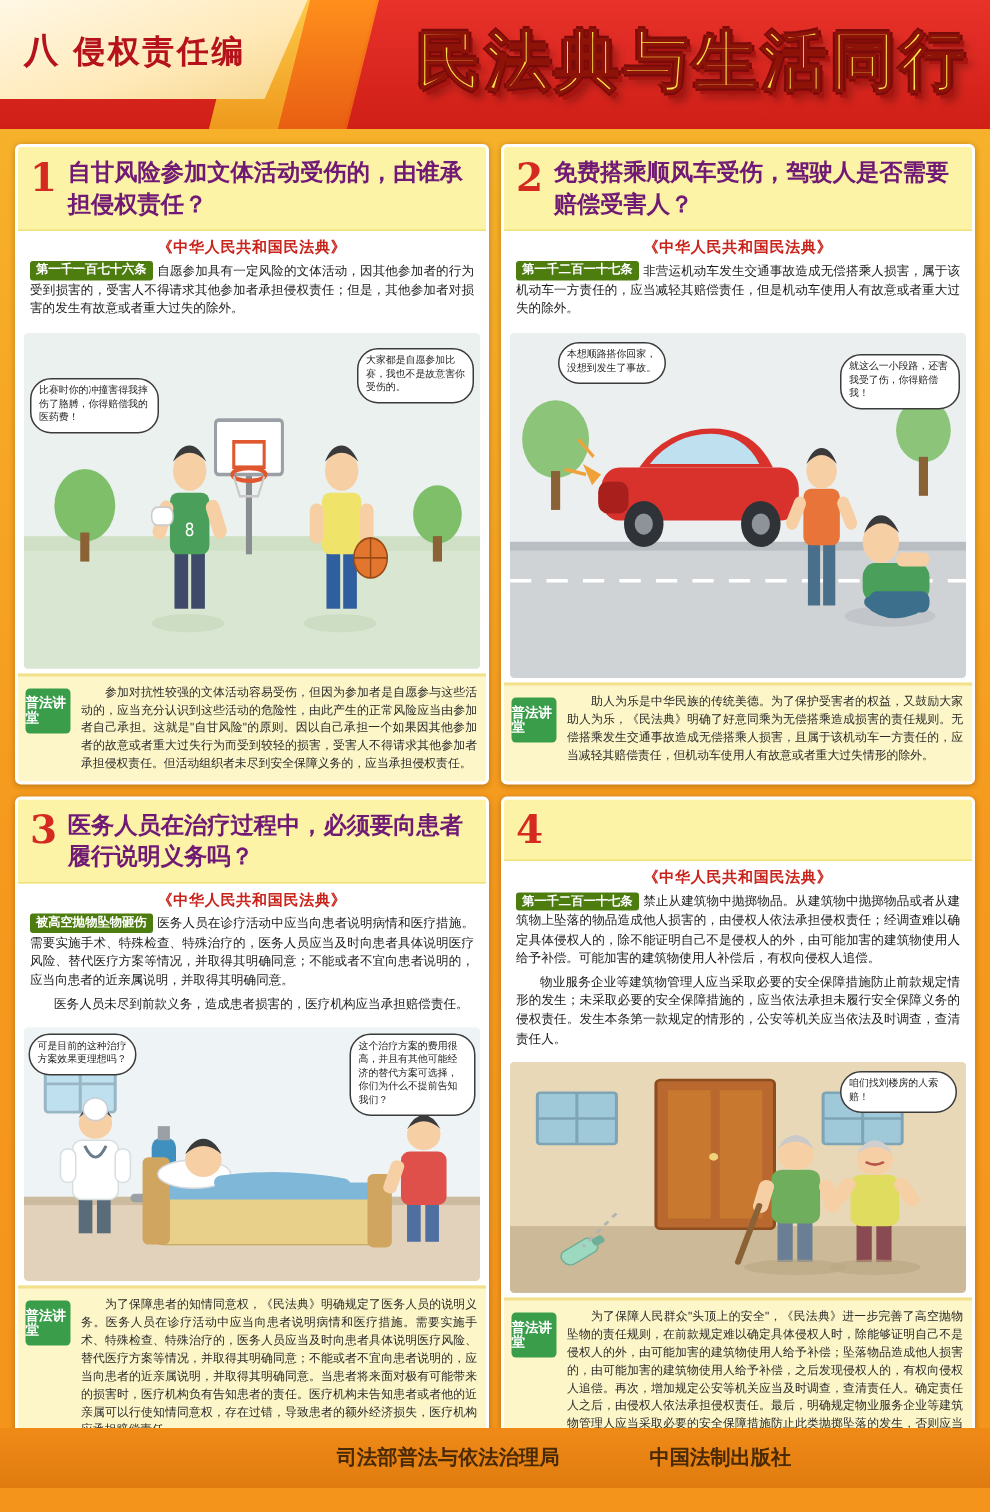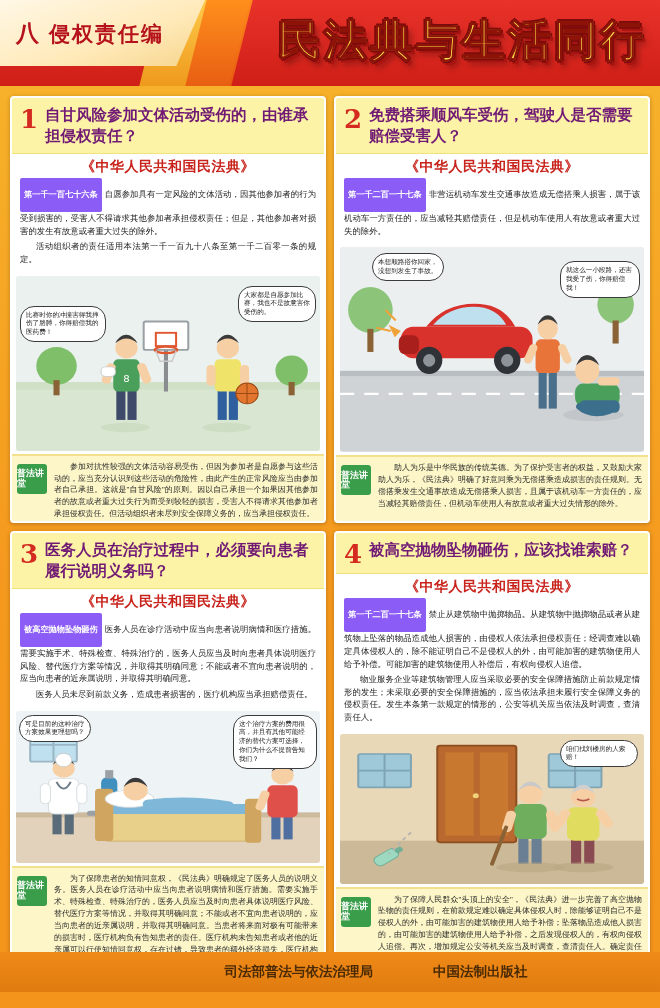--- a/index.html
+++ b/index.html
@@ -77,31 +77,31 @@
     font-size:26px;font-weight:bold;color:#d42a20;line-height:1;
     flex:0 0 auto;padding-top:1px;
   }
   .qtext{
     font-family:"DejaVu Serif","Liberation Serif",serif;
     font-size:15.5px;font-weight:bold;color:#701a75;line-height:1.35;
   }
   .law-title{
     text-align:center;color:#c8241c;font-weight:bold;
     font-family:"DejaVu Serif","Liberation Serif",serif;
-    font-size:14px;padding:4px 0 2px 0;letter-spacing:.5px;
+    font-size:10px;padding:4px 0 2px 0;letter-spacing:.5px;
   }
   .law-body{padding:0 8px 4px 8px;}
   .article{
     font-size:8.4px;line-height:1.5;color:#1b1b1b;text-align:justify;
     text-indent:0;
   }
   .article p{margin:0 0 3px 0;text-indent:16px;}
   .art-tag{
-    display:inline-block;background:#8b5cf6;color:#fff;
-    font-size:8.2px;font-weight:bold;padding:11px 4px;border-radius:2px;
+    display:inline-block;background:#4d7c0f;color:#fff;
+    font-size:8.2px;font-weight:bold;padding:0 4px;border-radius:2px;
     margin-right:3px;vertical-align:middle;
   }
   .illus{
     position:relative;flex:1 1 auto;min-height:150px;margin:3px 4px;
     border-radius:3px;overflow:hidden;background:#eef3f2;
   }
   .footnote{
     position:relative;
     background:#fdf6c8;border-top:2px solid #f3e08c;
     padding:5px 6px 6px 42px;min-height:66px;box-sizing:border-box;
@@ -154,21 +154,20 @@
       <div class="card-head">
         <div class="qnum">1</div>
         <div class="qtext">自甘风险参加文体活动受伤的，由谁承担侵权责任？</div>
       </div>
       <div class="law-title">《中华人民共和国民法典》</div>
       <div class="law-body">
         <div class="article">
           <p style="text-indent:0">
             <span class="art-tag">第一千一百七十六条</span><span>自愿参加具有一定风险的文体活动，因其他参加者的行为受到损害的，受害人不得请求其他参加者承担侵权责任；但是，其他参加者对损害的发生有故意或者重大过失的除外。</span>
           </p>
-          <p>活动组织者的责任适用本法第一千一百九十八条至第一千二百零一条的规定。</p>
         </div>
       </div>
 
       <div class="illus">
         <svg viewBox="0 0 300 185" width="100%" height="100%" preserveAspectRatio="none">
           <rect x="0" y="0" width="300" height="185" fill="#eaf1ee"></rect>
           <rect x="0" y="118" width="300" height="67" fill="#d9e6d2"></rect>
           <rect x="0" y="112" width="300" height="8" fill="#cfe0c6"></rect>
 
           <rect x="146" y="60" width="4" height="62" fill="#8a8d90"></rect>
@@ -365,21 +364,20 @@
         </div>
         <div class="txt">
             <p>为了保障患者的知情同意权，《民法典》明确规定了医务人员的说明义务。医务人员在诊疗活动中应当向患者说明病情和医疗措施。需要实施手术、特殊检查、特殊治疗的，医务人员应当及时向患者具体说明医疗风险、替代医疗方案等情况，并取得其明确同意；不能或者不宜向患者说明的，应当向患者的近亲属说明，并取得其明确同意。当患者将来面对极有可能带来的损害时，医疗机构负有告知患者的责任。医疗机构未告知患者或者他的近亲属可以行使知情同意权，存在过错，导致患者的额外经济损失，医疗机构应承担赔偿责任。</p>
           </div>
       </div>
     </div>
 
     <div class="card">
       <div class="card-head">
         <div class="qnum">4</div>
-        <div class="qtext">被高空抛物坠物砸伤，应该找谁索赔？</div>
       </div>
       <div class="law-title">《中华人民共和国民法典》</div>
       <div class="law-body">
         <div class="article">
           <p style="text-indent:0">
             <span class="art-tag">第一千二百一十七条</span><span>禁止从建筑物中抛掷物品。从建筑物中抛掷物品或者从建筑物上坠落的物品造成他人损害的，由侵权人依法承担侵权责任；经调查难以确定具体侵权人的，除不能证明自己不是侵权人的外，由可能加害的建筑物使用人给予补偿。可能加害的建筑物使用人补偿后，有权向侵权人追偿。</span>
           </p>
           <p>物业服务企业等建筑物管理人应当采取必要的安全保障措施防止前款规定情形的发生；未采取必要的安全保障措施的，应当依法承担未履行安全保障义务的侵权责任。发生本条第一款规定的情形的，公安等机关应当依法及时调查，查清责任人。</p>
         </div>
       </div>

